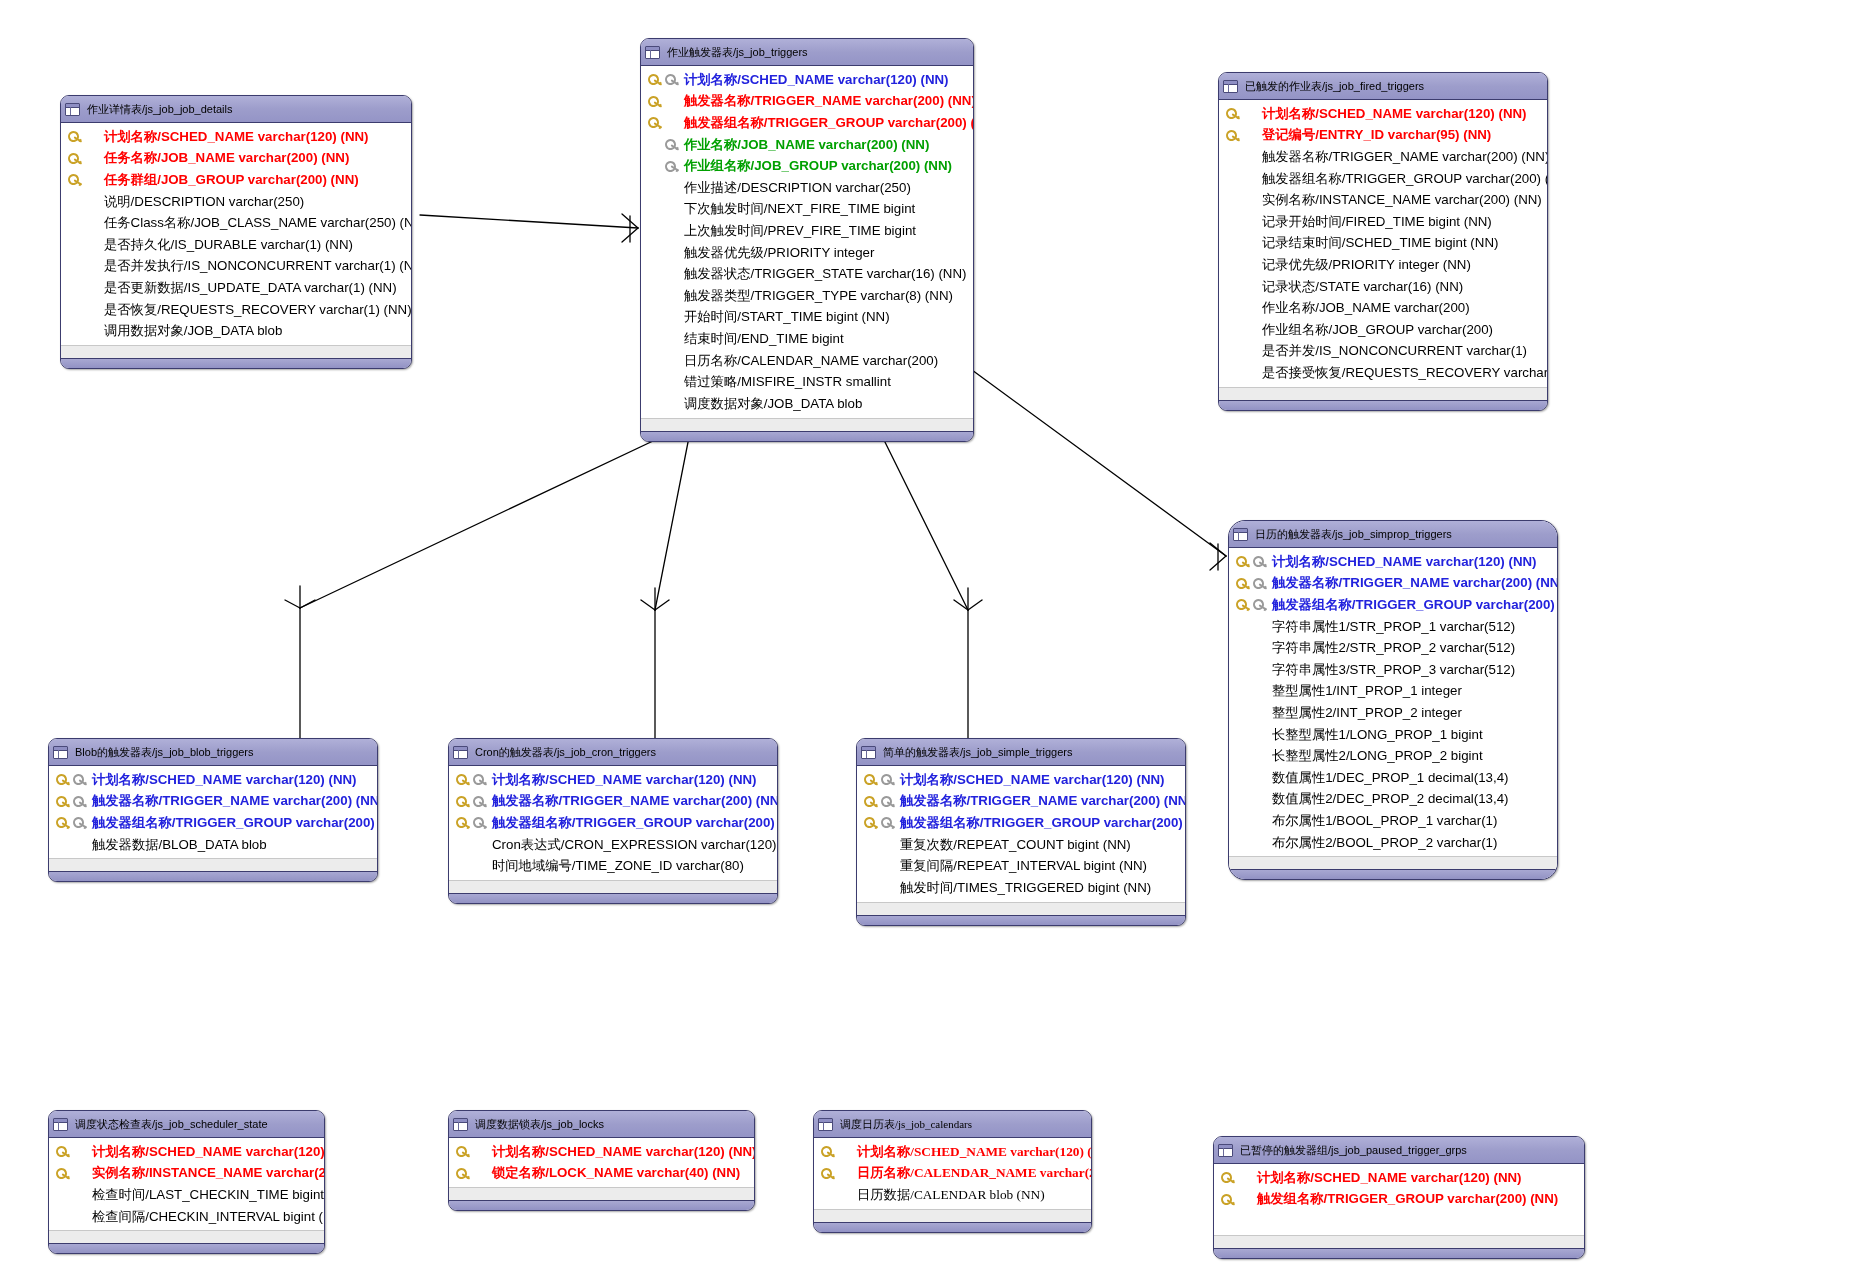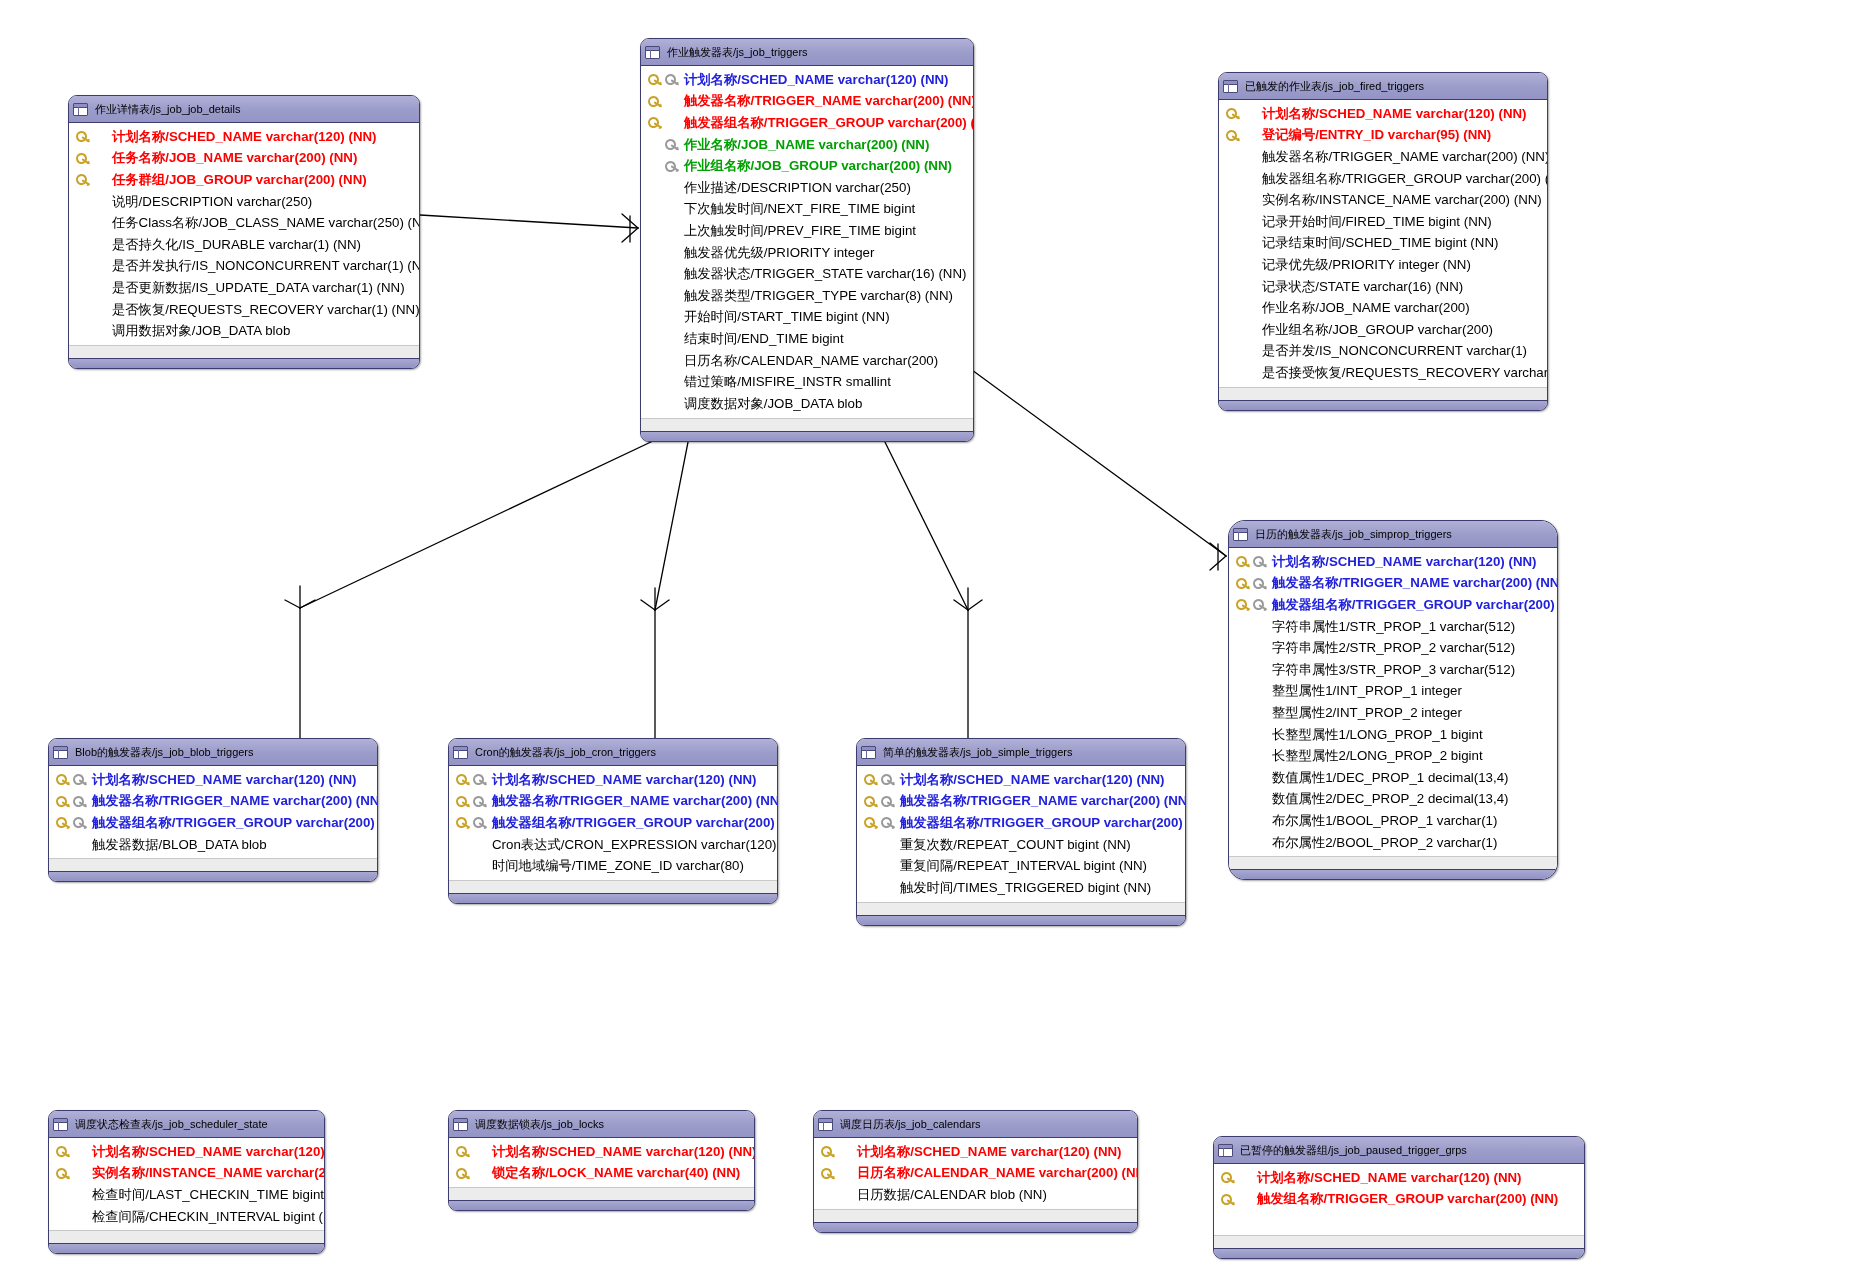--- a/index.html
+++ b/index.html
@@ -143,21 +143,21 @@
       <line x1="968" y1="610" x2="968" y2="738"></line>
 
       <line x1="972" y1="370" x2="1226" y2="556"></line>
       <line x1="1226" y1="556" x2="1210" y2="543"></line>
       <line x1="1226" y1="556" x2="1210" y2="570"></line>
       <line x1="1218" y1="544" x2="1218" y2="570"></line>
     </g>
   </svg>
 
   <div id="entities">
-      <div class="entity" style="left: 68px; top: 95px; width: 352px;">
+      <div class="entity" style="left: 60px; top: 95px; width: 352px;">
         <div class="ent-header">
           <span class="tbl-icon"></span>
           <span>作业详情表/js_job_job_details</span>
         </div>
         <div class="ent-body">
           <div class="attr">
             <span class="keyslot">
               <span class="key">
                 <span class="ring"></span>
                 <span class="shaft"></span>
@@ -837,21 +837,21 @@
                 <span class="tooth"></span>
               </span>
             </span>
             <span class="gap"></span>
             <span class="attr-text pk-text">锁定名称/LOCK_NAME varchar(40) (NN)</span>
           </div>
         </div>
         <div class="ent-footer"></div>
         <div class="ent-foot2"></div>
       </div>
-      <div class="entity" style="left: 813px; top: 1110px; width: 325px;">
+      <div class="entity" style="left: 813px; top: 1110px; width: 279px; font-family: Liberation Serif, serif;">
         <div class="ent-header">
           <span class="tbl-icon"></span>
           <span>调度日历表/js_job_calendars</span>
         </div>
         <div class="ent-body">
           <div class="attr">
             <span class="keyslot">
               <span class="key">
                 <span class="ring"></span>
                 <span class="shaft"></span>

